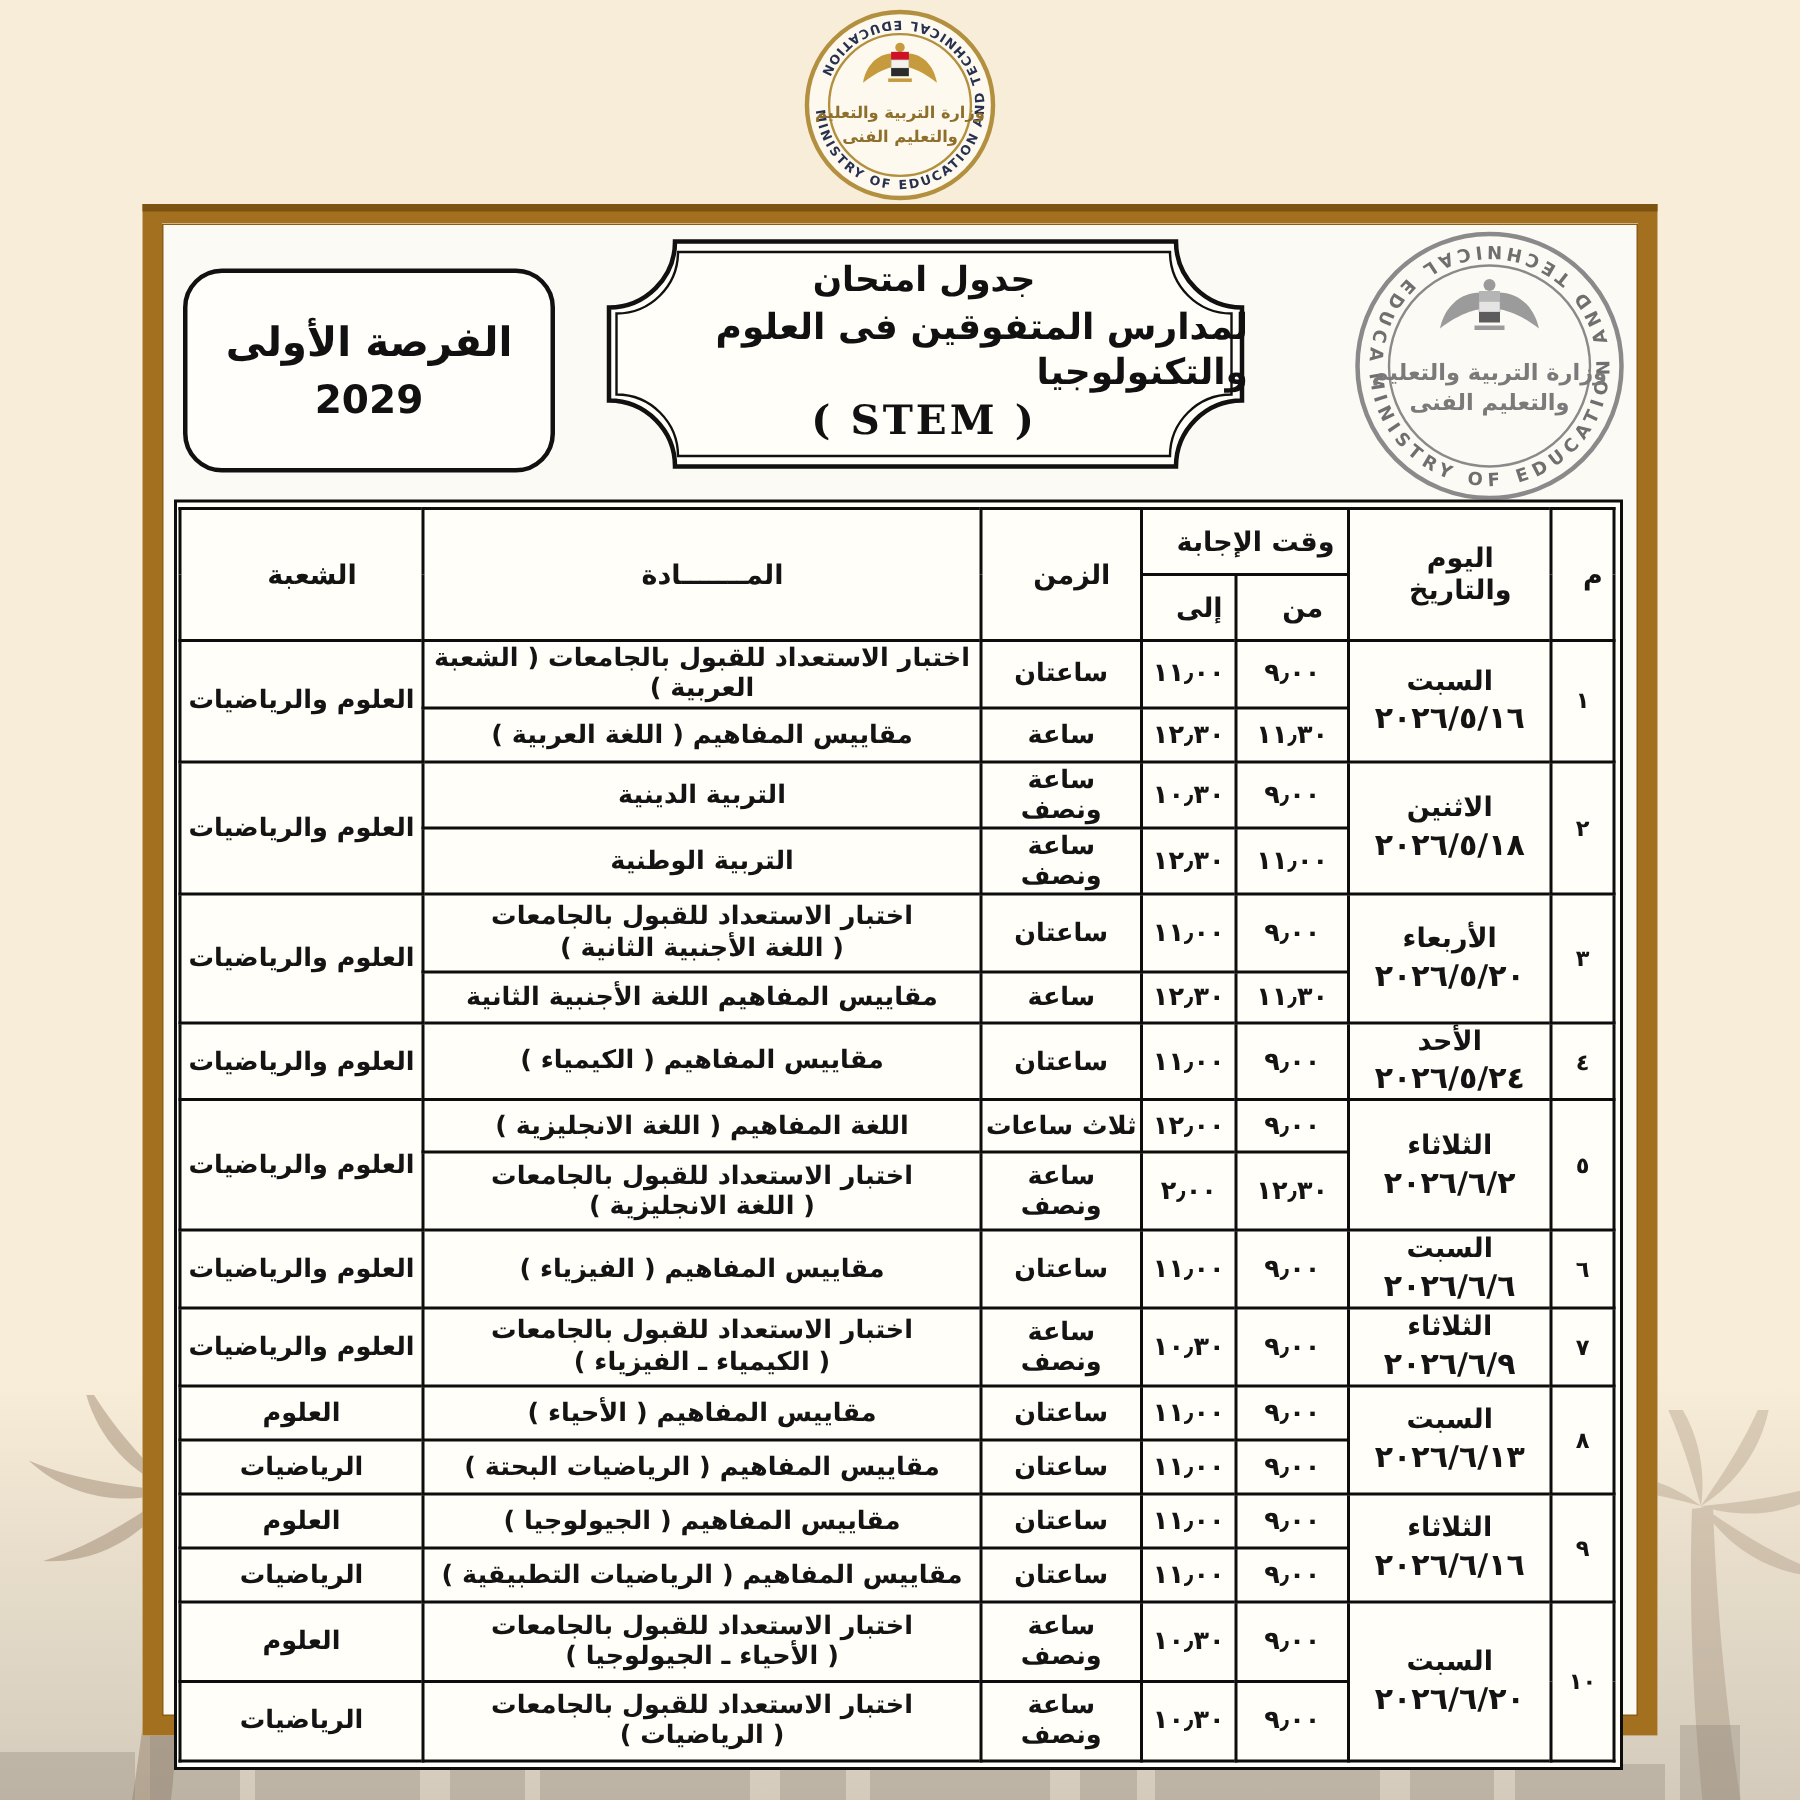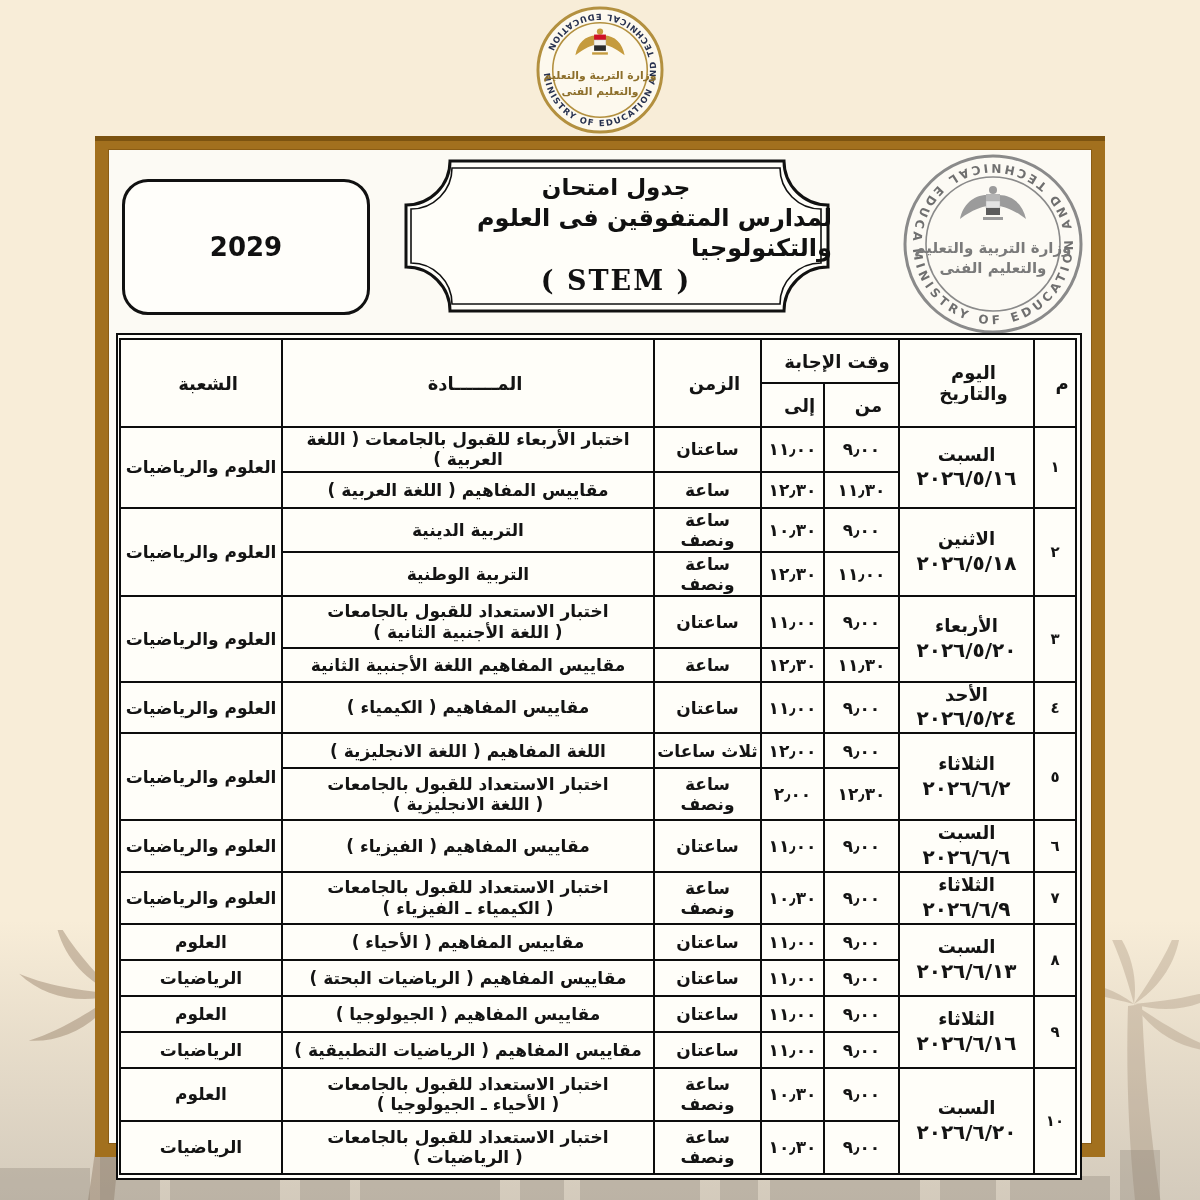--- a/index.html
+++ b/index.html
@@ -119,20 +119,21 @@
   </g>
   <text x="65" y="74" text-anchor="middle" font-size="11" font-weight="bold" fill="#8d6f2b">وزارة التربية والتعليم</text>
   <text x="65" y="90" text-anchor="middle" font-size="11" font-weight="bold" fill="#8d6f2b">والتعليم الفنى</text>
 </svg>
 
 <div class="document" dir="rtl">
 
   <div class="doc-header" dir="ltr">
 
     <div class="session-box">
+      <div class="l1">الفرصة الأولى</div>
       <div class="l2">2029</div>
     </div>
 
     <div class="title-box">
       <svg width="432" height="158" viewBox="0 0 432 158">
         <path d="M 50,4 H 384 A 44 44 0 0 0 428,48 V 110 A 44 44 0 0 0 384,154 H 50 A 44 44 0 0 0 6,110 V 48 A 44 44 0 0 0 50,4 Z" fill="#fffef9" stroke="#111" stroke-width="3"></path>
         <path d="M 52,11 H 380 A 41 41 0 0 0 421,52 V 106 A 41 41 0 0 0 380,147 H 52 A 41 41 0 0 0 11,106 V 52 A 41 41 0 0 0 52,11 Z" fill="none" stroke="#111" stroke-width="1.6"></path>
       </svg>
       <div class="title-text" dir="rtl">
         <div class="t1">جدول امتحان</div>
@@ -193,21 +194,21 @@
 
         <tr style="height:36px">
           <td rowspan="2" class="t-idx">١</td>
           <td rowspan="2" class="t-day">
             <div>السبت</div>
               <div class="date">٢٠٢٦/٥/١٦</div>
             </td>
           <td class="t-num">٩٫٠٠</td>
           <td class="t-num">١١٫٠٠</td>
           <td class="t-dur">ساعتان</td>
-          <td class="t-subj">اختبار الأربعاء للقبول بالجامعات ( اللغة العربية )</td>
+          <td class="t-subj">اختبار الاستعداد للقبول بالجامعات ( الشعبة العربية )</td>
           <td rowspan="2" class="t-branch">العلوم والرياضيات</td>
         </tr>
         <tr style="height:36px">
           <td class="t-num">١١٫٣٠</td>
           <td class="t-num">١٢٫٣٠</td>
           <td class="t-dur">ساعة</td>
           <td class="t-subj">مقاييس المفاهيم ( اللغة العربية )</td>
         </tr>
 
         <tr style="height:36px">

